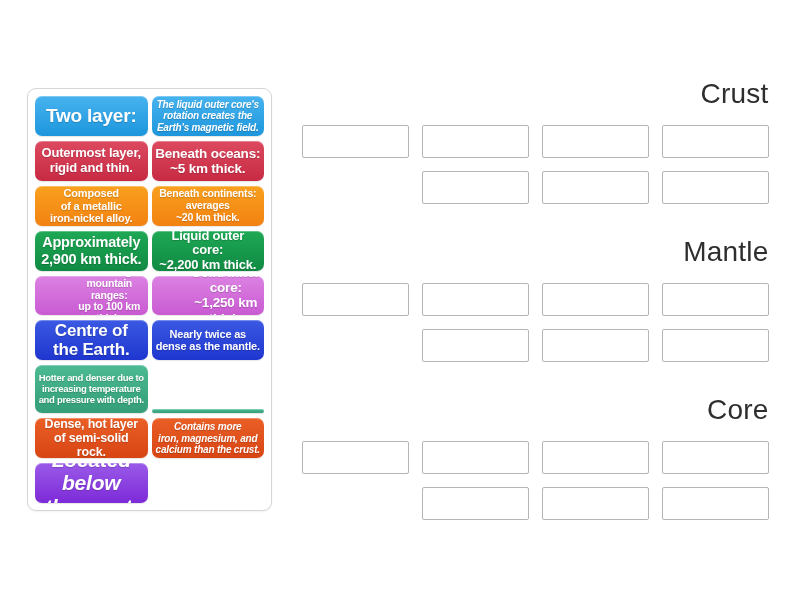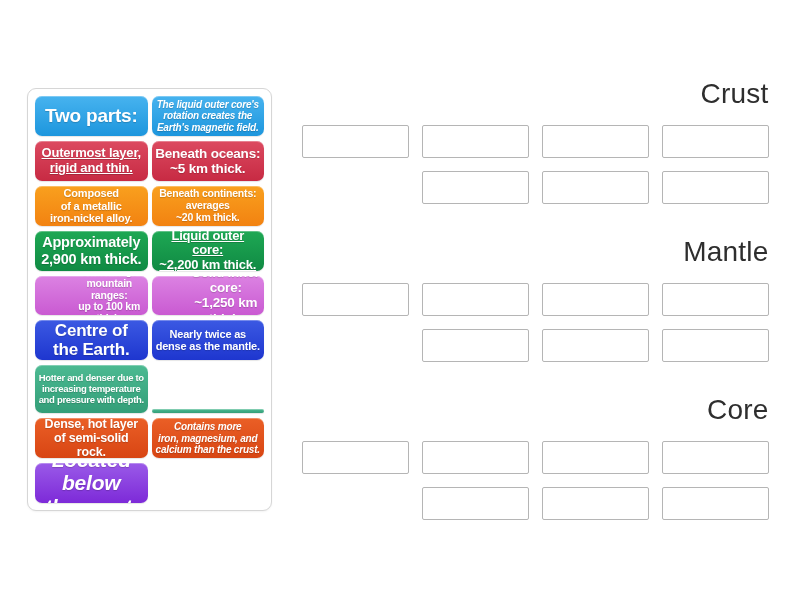--- a/index.html
+++ b/index.html
@@ -35,21 +35,21 @@
   .c-orange   {background:linear-gradient(180deg,#f9a01e,#f28211);}
   .c-green    {background:linear-gradient(180deg,#1ea854,#108a43);}
   .c-orchid   {background:linear-gradient(180deg,#dc82e2,#c95ad2);padding-left:39px;}
   .c-royal    {background:linear-gradient(180deg,#3b59e3,#1e36cf);}
   .c-seagreen {background:linear-gradient(180deg,#4cba92,#339e78);}
   .c-orangered{background:linear-gradient(180deg,#ea5f26,#d84513);}
   .c-purple   {background:linear-gradient(180deg,#9a5ae8,#7d2ad8);}
 
   .fs-19{font-size:19px;} .fs-17{font-size:17px;} .fs-16{font-size:20px;margin-top:44px;}
   .fs-155{font-size:21px;font-style:italic;} .fs-145{font-size:14.5px;}
-  .fs-135{font-size:13.5px;} .fs-13{font-size:13px;text-decoration:underline;} .fs-125{font-size:12.5px;} .fs-11{font-size:11px;text-align:center;} .fs-105{font-size:10.5px;}
+  .fs-135{font-size:13.5px;} .fs-13{font-size:13px;} .fs-125{font-size:12.5px;} .fs-11{font-size:11px;text-align:center;} .fs-105{font-size:10.5px;}
   .fs-10{font-size:10px;font-style:italic;} .fs-9{font-size:9.5px;letter-spacing:-0.3px;}
 
   
   .groups{
     position:absolute;left:300px;top:76px;width:470px;
     display:flex;flex-direction:column;align-items:center;
   }
   .group{display:flex;flex-direction:column;align-items:flex-end;margin-bottom:30px;}
   .group-title{
     font-size:28px;line-height:36px;color:#2e2e2e;
@@ -59,21 +59,21 @@
   .slot-row:last-child{margin-bottom:0;}
   .slot{
     width:107px;height:33px;box-sizing:border-box;
     border:1px solid #b5b5b5;border-radius:2px;background:#ffffff;
   }
 </style>
 </head>
 <body>
 
 <div class="tray">
-  <div class="tile c-blue fs-19">Two parts:</div>
+  <div class="tile c-blue fs-19">Two layer:</div>
   <div class="tile c-blue fs-10">The liquid outer core's
 rotation creates the
 Earth's magnetic field.</div>
   <div class="tile c-crimson fs-13">Outermost layer,
 rigid and thin.</div>
   <div class="tile c-crimson fs-135">Beneath oceans:
 ~5 km thick.</div>
   <div class="tile c-orange fs-11">Composed
 of a metallic
 iron-nickel alloy.</div>

